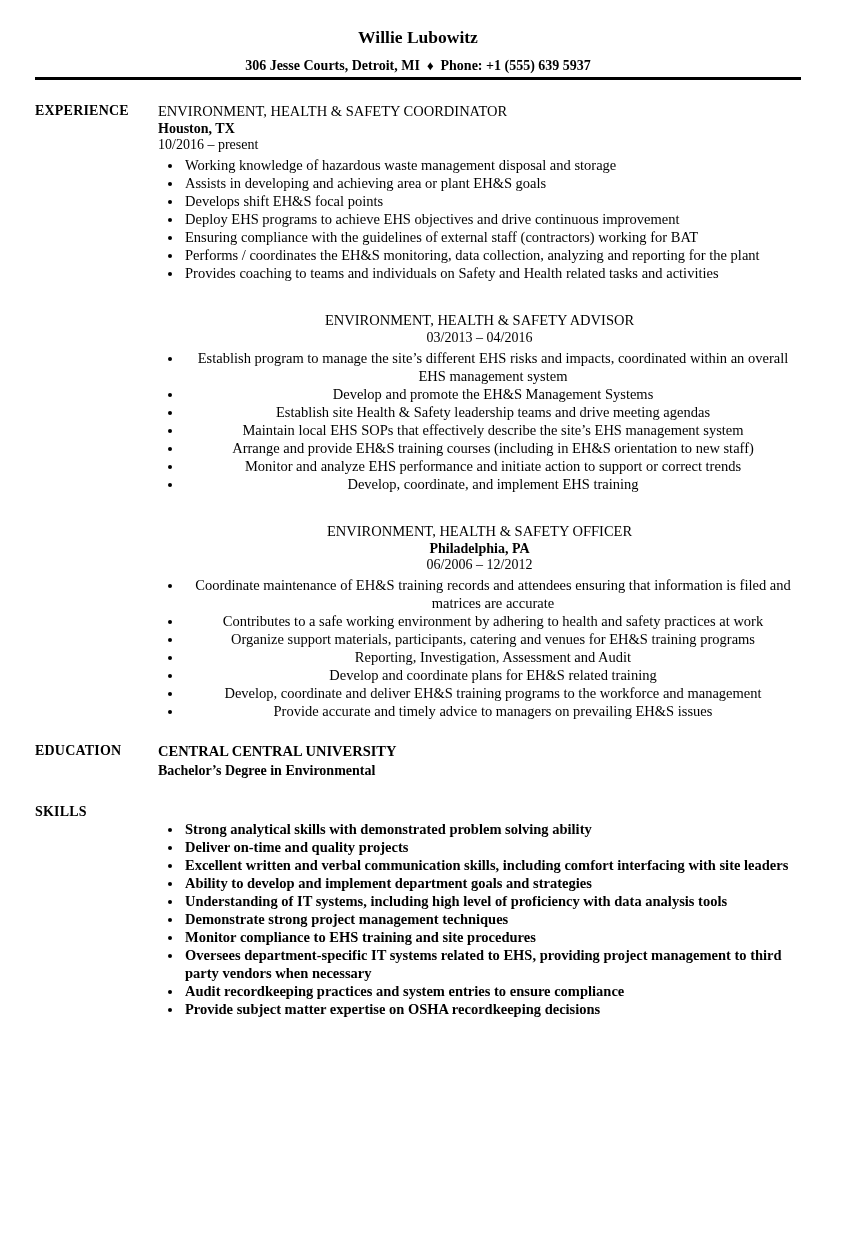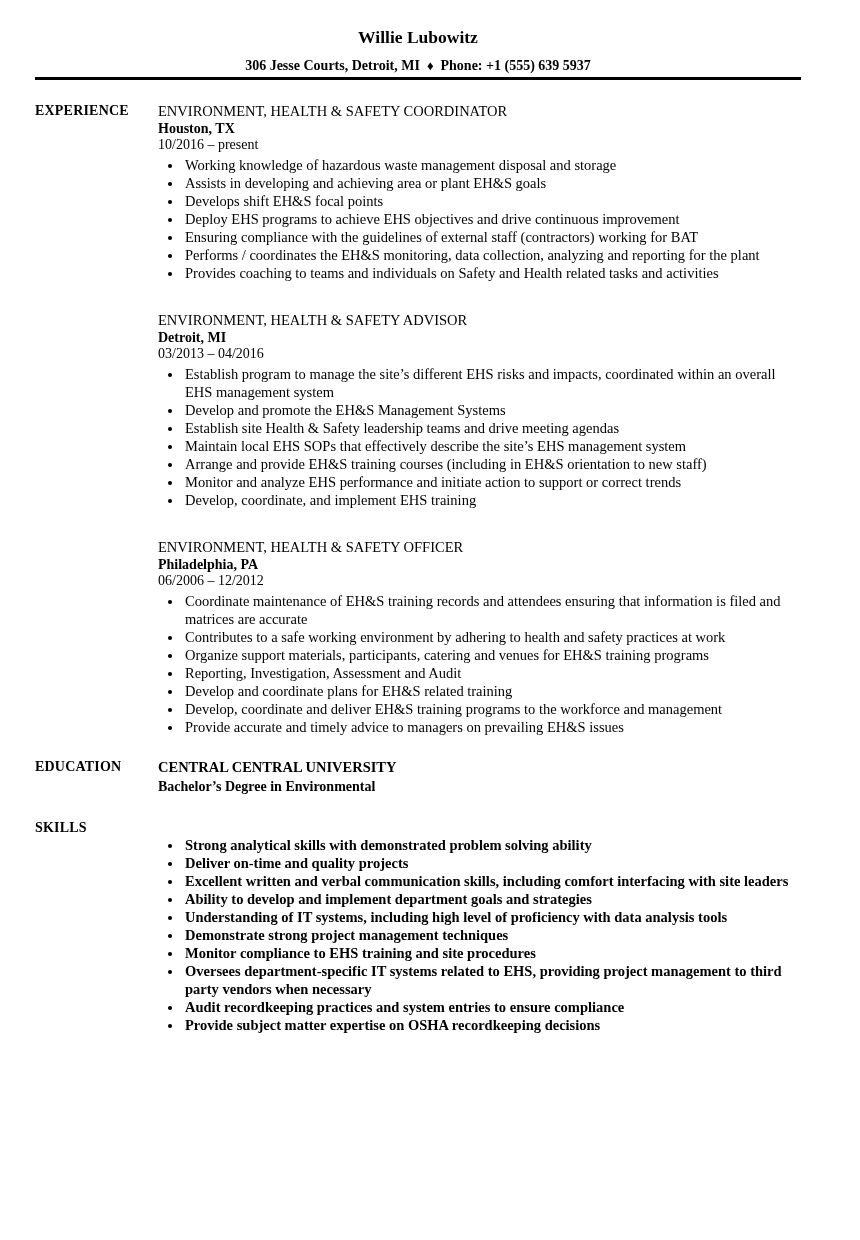--- a/index.html
+++ b/index.html
@@ -40,21 +40,21 @@
     flex-shrink: 0;
     font-size: 14px;
     font-weight: bold;
     letter-spacing: 0.2px;
     line-height: 20px;
   }
   .section-content { flex: 1; min-width: 0; }
   .section-education { }
   .section-skills { margin-top: 22px; justify-content: space-between; }
   
-  .job + .job { margin-top: 28px; }
+  .job + .job { margin-top: 28px; text-align: center; }
   .job-title {
     font-size: 14.5px;
     font-weight: normal;
     margin: 0;
     line-height: 20px;
   }
   .job-location {
     font-size: 14px;
     font-weight: bold;
     line-height: 16px;
@@ -115,21 +115,20 @@
           <li>Develops shift EH&amp;S focal points</li>
           <li>Deploy EHS programs to achieve EHS objectives and drive continuous improvement</li>
           <li>Ensuring compliance with the guidelines of external staff (contractors) working for BAT</li>
           <li>Performs / coordinates the EH&amp;S monitoring, data collection, analyzing and reporting for the plant</li>
           <li>Provides coaching to teams and individuals on Safety and Health related tasks and activities</li>
         </ul>
       </div>
 
       <div class="job">
         <h2 class="job-title">ENVIRONMENT, HEALTH &amp; SAFETY ADVISOR</h2>
-        <div class="job-location">Detroit, MI</div>
         <div class="job-dates">03/2013 – 04/2016</div>
         <ul class="bullets">
           <li>Establish program to manage the site’s different EHS risks and impacts, coordinated within an overall EHS management system</li>
           <li>Develop and promote the EH&amp;S Management Systems</li>
           <li>Establish site Health &amp; Safety leadership teams and drive meeting agendas</li>
           <li>Maintain local EHS SOPs that effectively describe the site’s EHS management system</li>
           <li>Arrange and provide EH&amp;S training courses (including in EH&amp;S orientation to new staff)</li>
           <li>Monitor and analyze EHS performance and initiate action to support or correct trends</li>
           <li>Develop, coordinate, and implement EHS training</li>
         </ul>

